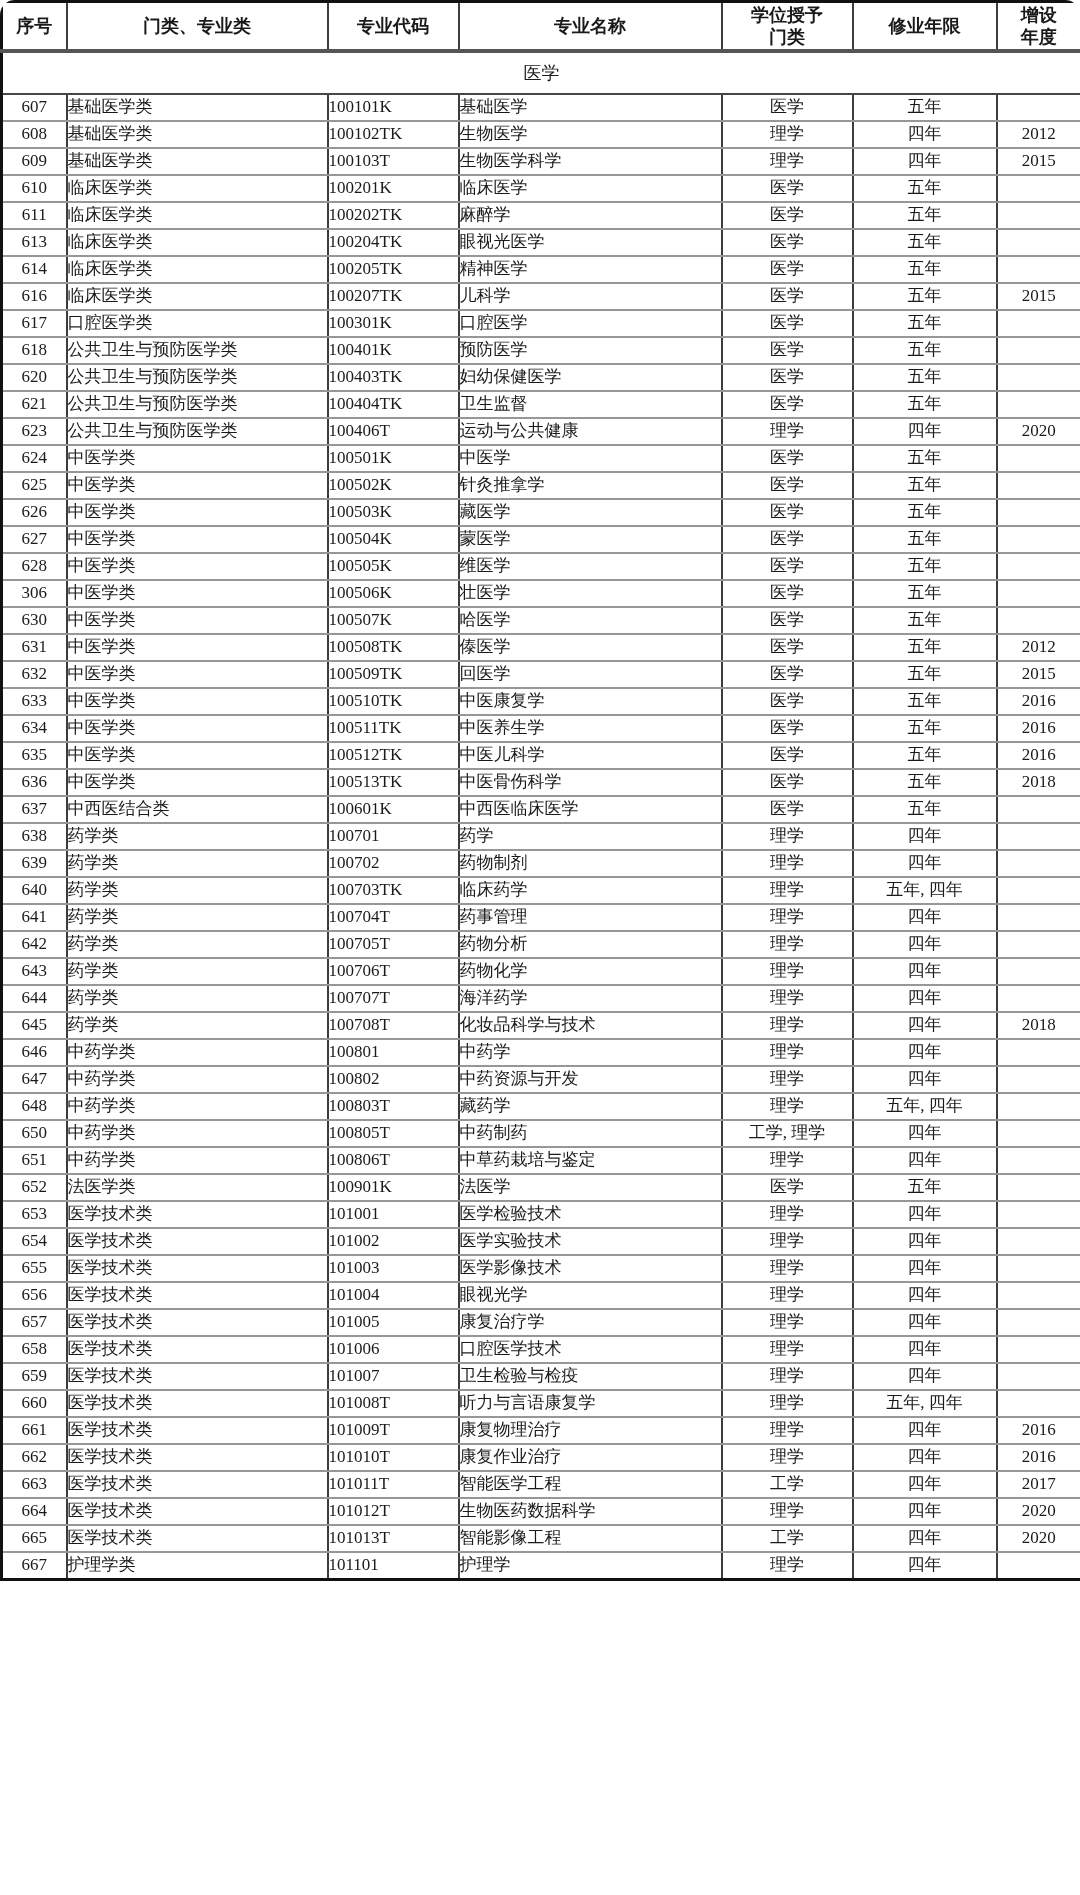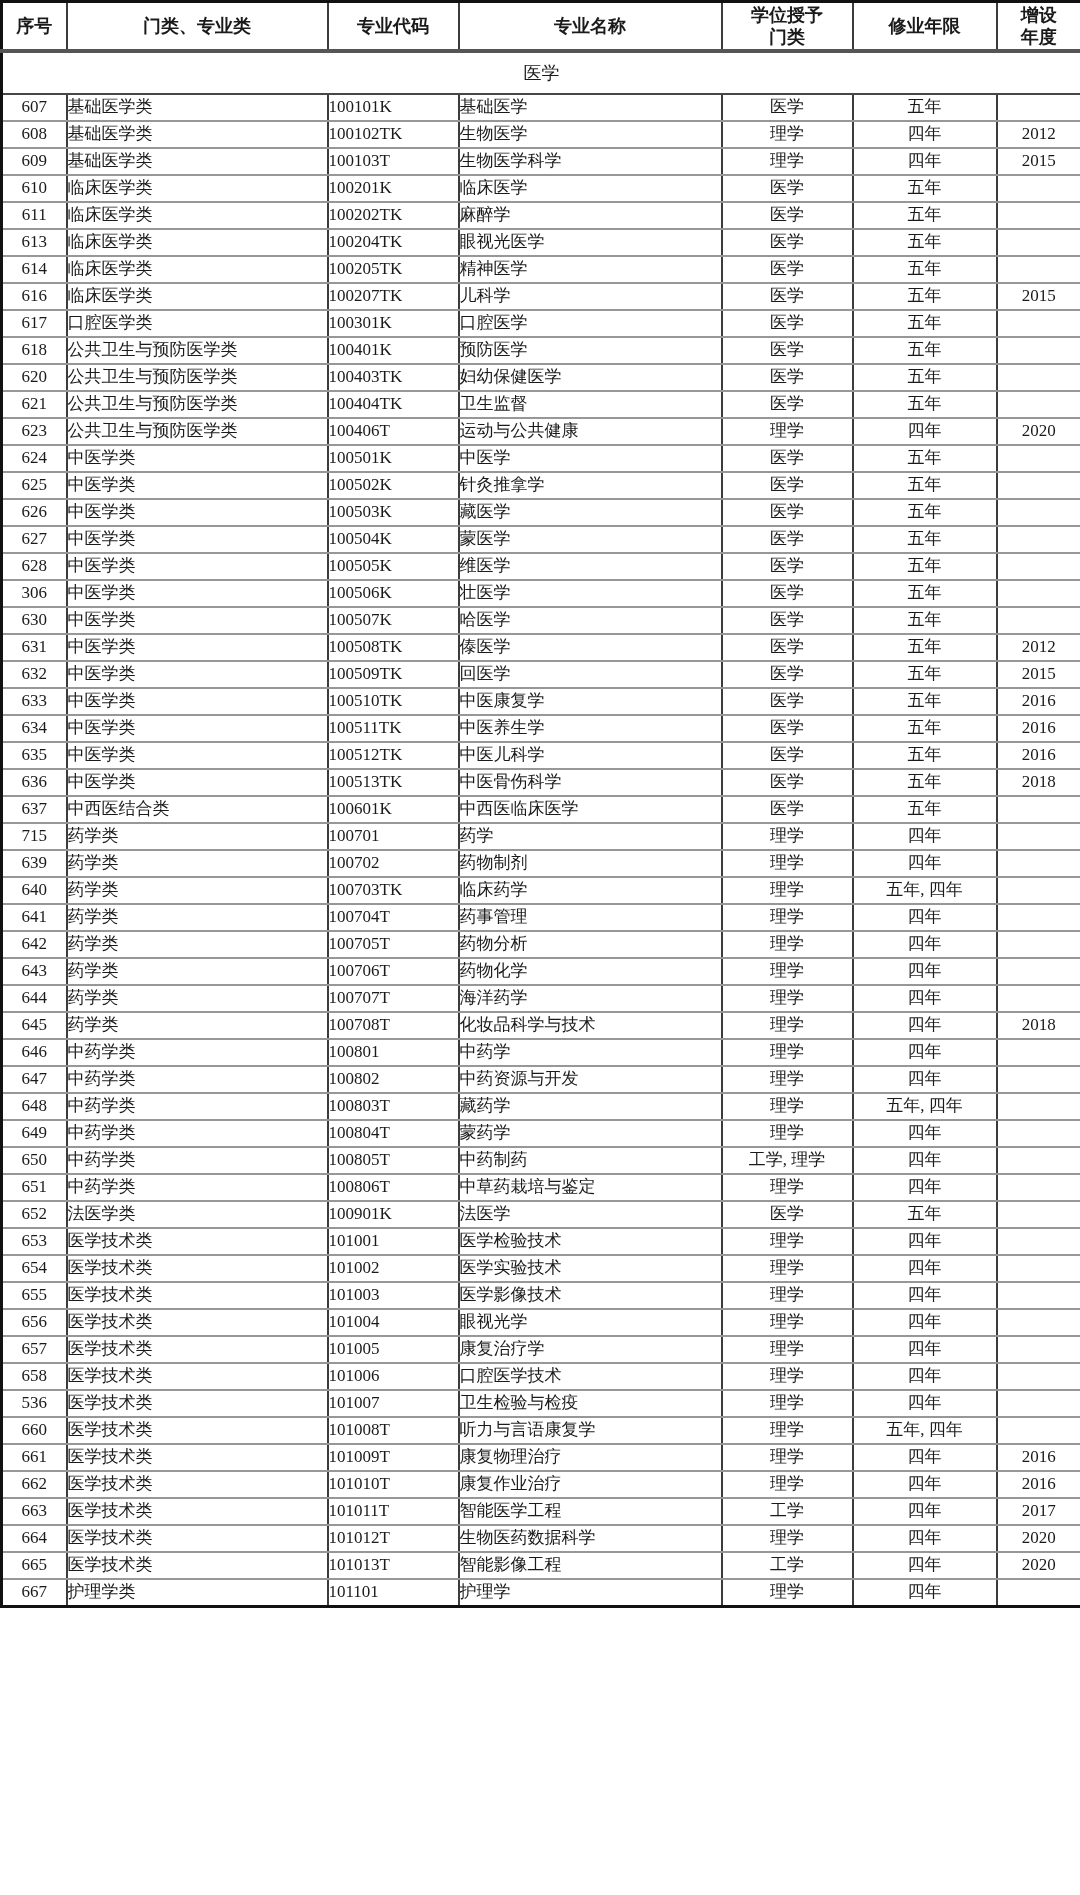--- a/index.html
+++ b/index.html
@@ -5,20 +5,21 @@
   html, body {
     margin: 0;
     padding: 0;
     background: #ffffff;
   }
   .page {
     width: 1080px;
     height: 1895px;
     background: #ffffff;
     overflow: hidden;
+    border-radius: 15px;
   }
   table.catalog {
     border-collapse: collapse;
     table-layout: fixed;
     width: 1080px;
     color: #1a1a1a;
     font-family: "Liberation Serif", "DejaVu Serif", serif;
   }
   table.catalog {
     border: 3px solid #111111;
@@ -340,21 +341,21 @@
         <tr>
           <td class="c0">637</td>
           <td class="c1">中西医结合类</td>
           <td class="c2">100601K</td>
           <td class="c3">中西医临床医学</td>
           <td class="c4">医学</td>
           <td class="c5">五年</td>
           <td class="c6"></td>
         </tr>
         <tr>
-          <td class="c0">715</td>
+          <td class="c0">638</td>
           <td class="c1">药学类</td>
           <td class="c2">100701</td>
           <td class="c3">药学</td>
           <td class="c4">理学</td>
           <td class="c5">四年</td>
           <td class="c6"></td>
         </tr>
         <tr>
           <td class="c0">639</td>
           <td class="c1">药学类</td>
@@ -436,29 +437,20 @@
           <td class="c5">四年</td>
           <td class="c6"></td>
         </tr>
         <tr>
           <td class="c0">648</td>
           <td class="c1">中药学类</td>
           <td class="c2">100803T</td>
           <td class="c3">藏药学</td>
           <td class="c4">理学</td>
           <td class="c5">五年, 四年</td>
-          <td class="c6"></td>
-        </tr>
-        <tr>
-          <td class="c0">649</td>
-          <td class="c1">中药学类</td>
-          <td class="c2">100804T</td>
-          <td class="c3">蒙药学</td>
-          <td class="c4">理学</td>
-          <td class="c5">四年</td>
           <td class="c6"></td>
         </tr>
         <tr>
           <td class="c0">650</td>
           <td class="c1">中药学类</td>
           <td class="c2">100805T</td>
           <td class="c3">中药制药</td>
           <td class="c4">工学, 理学</td>
           <td class="c5">四年</td>
           <td class="c6"></td>
@@ -529,21 +521,21 @@
         <tr>
           <td class="c0">658</td>
           <td class="c1">医学技术类</td>
           <td class="c2">101006</td>
           <td class="c3">口腔医学技术</td>
           <td class="c4">理学</td>
           <td class="c5">四年</td>
           <td class="c6"></td>
         </tr>
         <tr>
-          <td class="c0">536</td>
+          <td class="c0">659</td>
           <td class="c1">医学技术类</td>
           <td class="c2">101007</td>
           <td class="c3">卫生检验与检疫</td>
           <td class="c4">理学</td>
           <td class="c5">四年</td>
           <td class="c6"></td>
         </tr>
         <tr>
           <td class="c0">660</td>
           <td class="c1">医学技术类</td>

